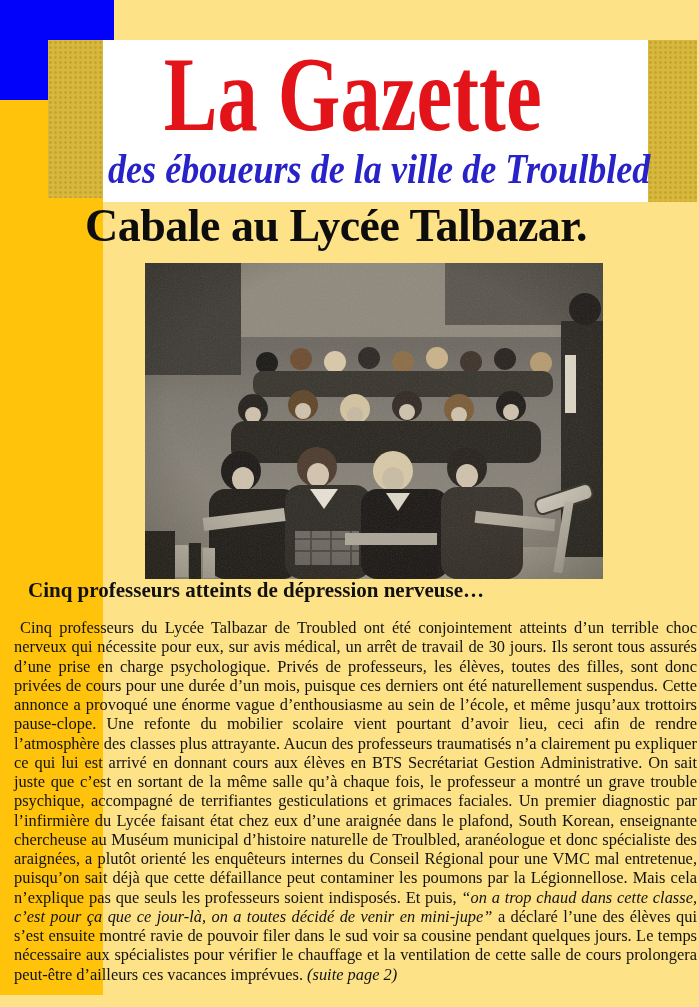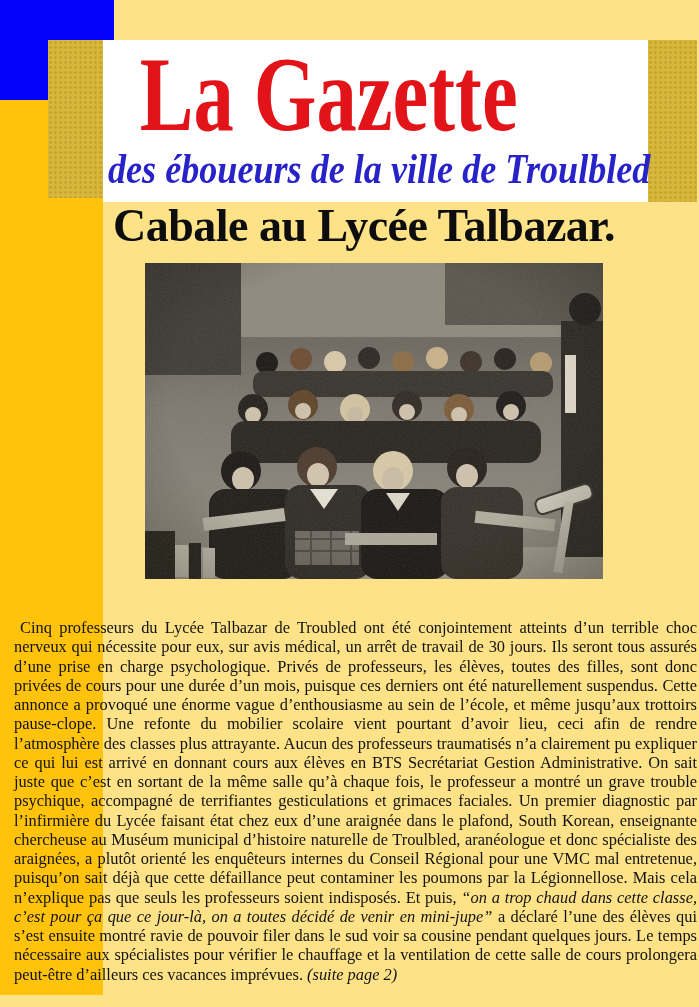--- a/index.html
+++ b/index.html
@@ -5,27 +5,27 @@
   html,body{margin:0;padding:0;}
   .page{position:relative;width:699px;height:1007px;background:#FDE287;overflow:hidden;
         font-family:"Liberation Serif","DejaVu Serif",serif;}
   .abs{position:absolute;}
   .blue-square{left:0;top:0;width:114px;height:100px;background:#0202FA;}
   .orange-col{left:0;top:100px;width:103px;height:895px;background:#FFC30B;}
   .gold{background-color:#D8B83C;background-image:radial-gradient(rgba(120,90,0,.22) 1px,rgba(0,0,0,0) 1.6px);background-size:5px 5px;}
   .gold-left{left:48px;top:40px;width:55px;height:158px;}
   .gold-right{left:648px;top:40px;width:49px;height:162px;}
   .banner{left:103px;top:40px;width:545px;height:162px;background:#FFFFFF;}
-  .masthead-title{left:80px;top:42px;width:545px;font-size:106px;line-height:1;
+  .masthead-title{left:80px;top:42px;width:545px;text-align:center;font-size:106px;line-height:1;
         font-weight:bold;color:#E31419;white-space:nowrap;}
   .masthead-title span{display:inline-block;transform:scaleX(.76);}
   .masthead-sub{left:108px;top:146px;font-size:42px;font-weight:bold;font-style:italic;color:#2823C8;
         white-space:nowrap;transform:scaleX(.86);transform-origin:left center;line-height:1.1;}
   .headline{left:0;top:202px;width:672px;text-align:center;font-size:46px;font-weight:bold;color:#0d0d0d;
-        line-height:1.05;letter-spacing:-.5px;margin-left:28px;}
+        line-height:1.05;letter-spacing:-.5px;}
   .photo{left:145px;top:263px;width:458px;height:316px;}
   .photo svg{display:block;}
   .subhead{left:28px;top:578px;font-size:21px;font-weight:bold;color:#111;line-height:1.2;}
   .body-text{left:14px;top:618px;width:683px;font-size:16.4px;line-height:19.25px;color:#121212;
         text-align:justify;text-indent:6px;}
   .body-text .q{font-style:italic;}
 </style>
 </head>
 <body>
 
@@ -127,17 +127,18 @@
       <rect x="200" y="270" width="92" height="12" fill="#aca698"></rect>
       <rect x="330" y="252" width="80" height="12" fill="#b2ac9d" transform="rotate(6 370 258)"></rect>
       <rect x="390" y="228" width="58" height="16" rx="6" fill="#cfc9ba" transform="rotate(-18 419 236)" stroke="#34302a" stroke-width="2"></rect>
       <rect x="414" y="238" width="9" height="72" fill="#c5bfb0" transform="rotate(9 418 274)"></rect>
       <rect x="0" y="268" width="30" height="48" fill="#242019"></rect>
       <rect x="0" y="0" width="458" height="316" fill="url(#vig)"></rect>
       <rect x="0" y="0" width="458" height="316" filter="url(#grain)"></rect>
     </svg>
   </div>
 
+  <div class="abs subhead">Cinq professeurs atteints de dépression nerveuse…</div>
   <div class="abs body-text">
     <span>Cinq professeurs du Lycée Talbazar de Troubled ont été conjointement atteints d’un terrible choc nerveux qui nécessite pour eux, sur avis médical, un arrêt de travail de 30 jours. Ils seront tous assurés d’une prise en charge psychologique. Privés de professeurs, les élèves, toutes des filles, sont donc privées de cours pour une durée d’un mois, puisque ces derniers ont été naturellement suspendus. Cette annonce a provoqué une énorme vague d’enthousiasme au sein de l’école, et même jusqu’aux trottoirs pause-clope. Une refonte du mobilier scolaire vient pourtant d’avoir lieu, ceci afin de rendre l’atmosphère des classes plus attrayante. Aucun des professeurs traumatisés n’a clairement pu expliquer ce qui lui est arrivé en donnant cours aux élèves en BTS Secrétariat Gestion Administrative. On sait juste que c’est en sortant de la même salle qu’à chaque fois, le professeur a montré un grave trouble psychique, accompagné de terrifiantes gesticulations et grimaces faciales. Un premier diagnostic par l’infirmière du Lycée faisant état chez eux d’une araignée dans le plafond, South Korean, enseignante chercheuse au Muséum municipal d’histoire naturelle de Troulbled, aranéologue et donc spécialiste des araignées, a plutôt orienté les enquêteurs internes du Conseil Régional pour une VMC mal entretenue, puisqu’on sait déjà que cette défaillance peut contaminer les poumons par la Légionnellose. Mais cela n’explique pas que seuls les professeurs soient indisposés. Et puis, </span><span class="q">“on a trop chaud dans cette classe, c’est pour ça que ce jour-là, on a toutes décidé de venir en mini-jupe”</span><span> a déclaré l’une des élèves qui s’est ensuite montré ravie de pouvoir filer dans le sud voir sa cousine pendant quelques jours. Le temps nécessaire aux spécialistes pour vérifier le chauffage et la ventilation de cette salle de cours prolongera peut-être d’ailleurs ces vacances imprévues. </span><span class="q">(suite page 2)</span>
   </div>
 
 </div>
 
 </body></html>

